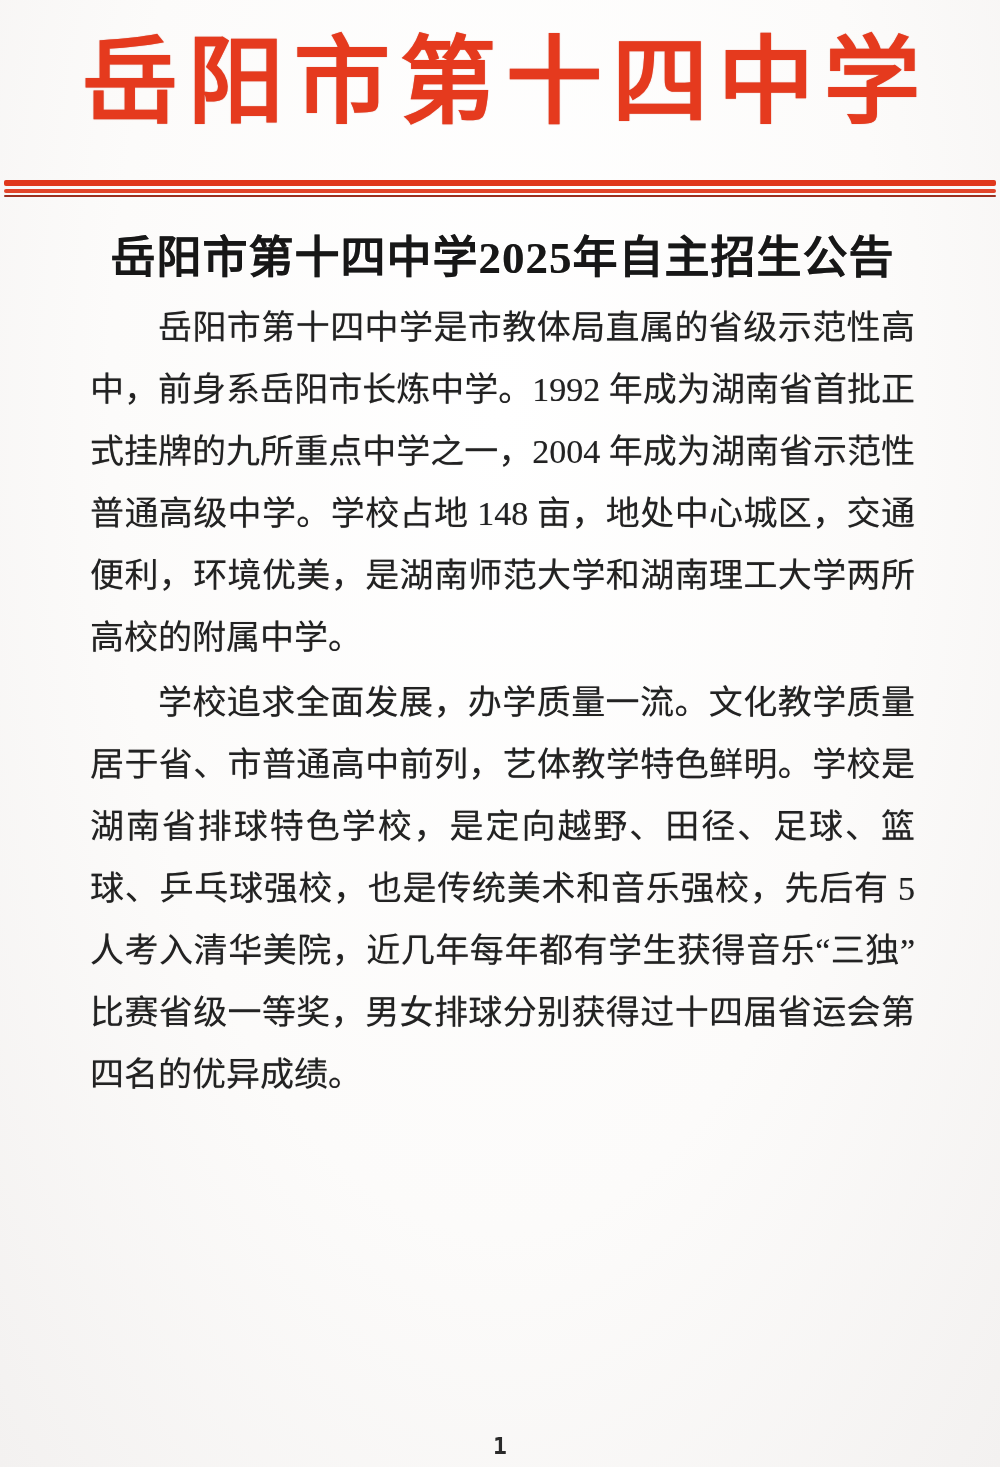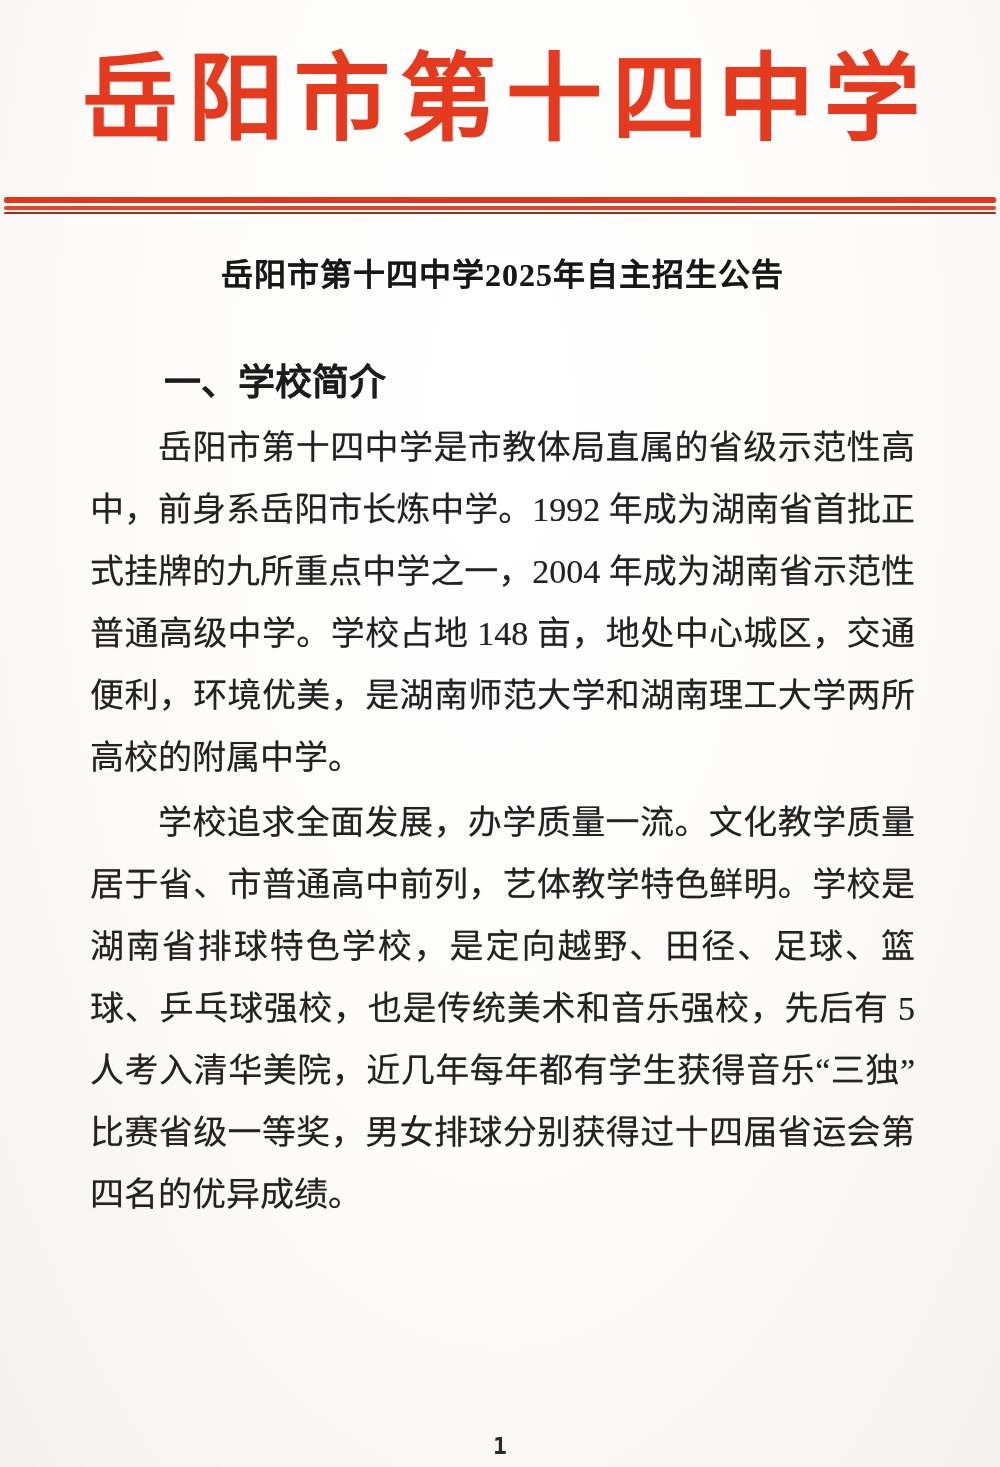--- a/index.html
+++ b/index.html
@@ -14,21 +14,21 @@
     margin: 0 auto;
     overflow: hidden;
     background:
       radial-gradient(ellipse at 50% 28%, #ffffff 0%, #fcfbfa 55%, #f3f1f0 100%);
     font-family: "Liberation Serif", "DejaVu Serif", serif;
     color: #1f1f1f;
   }
 
   
   .letterhead {
-    padding-top: 39px;
+    padding-top: 22px;
   }
   .school-name {
     margin: 0;
     padding: 0 0 0 12px;
     text-align: center;
     font-size: 96px;
     line-height: 122px;
     font-weight: 900;
     letter-spacing: 10px;
     color: #e53a1e;
@@ -56,21 +56,21 @@
     border-radius: 1px;
   }
 
   
   .doc-body {
     padding: 0 85px 0 90px;
   }
   .doc-title {
     margin: 32px 0 0 0;
     text-align: center;
-    font-size: 32px;
+    font-size: 45px;
     line-height: 58px;
     font-weight: 700;
     letter-spacing: 1px;
     color: #171717;
     text-shadow: 0 0 0.6px rgba(0,0,0,0.5);
     white-space: nowrap;
   }
   .section-heading {
     margin: 55px 0 0 0;
     text-indent: 2em;
@@ -119,21 +119,20 @@
     <div class="rule">
       <div class="rule-thick"></div>
       <div class="rule-mid"></div>
       <div class="rule-thin"></div>
     </div>
   </header>
 
   <main class="doc-body">
     <h2 class="doc-title">岳阳市第十四中学2025年自主招生公告</h2>
 
-    <h3 class="section-heading">一、学校简介</h3>
 
     <p class="para">岳阳市第十四中学是市教体局直属的省级示范性高中，前身系岳阳市长炼中学。1992 年成为湖南省首批正式挂牌的九所重点中学之一，2004 年成为湖南省示范性普通高级中学。学校占地 148 亩，地处中心城区，交通便利，环境优美，是湖南师范大学和湖南理工大学两所高校的附属中学。</p>
 
 
     <p class="para">学校追求全面发展，办学质量一流。文化教学质量居于省、市普通高中前列，艺体教学特色鲜明。学校是湖南省排球特色学校，是定向越野、田径、足球、篮球、乒乓球强校，也是传统美术和音乐强校，先后有 5 人考入清华美院，近几年每年都有学生获得音乐“三独”比赛省级一等奖，男女排球分别获得过十四届省运会第四名的优异成绩。</p>
   </main>
 
   <footer class="page-footer">
     <span class="page-number">1</span>
   </footer>

